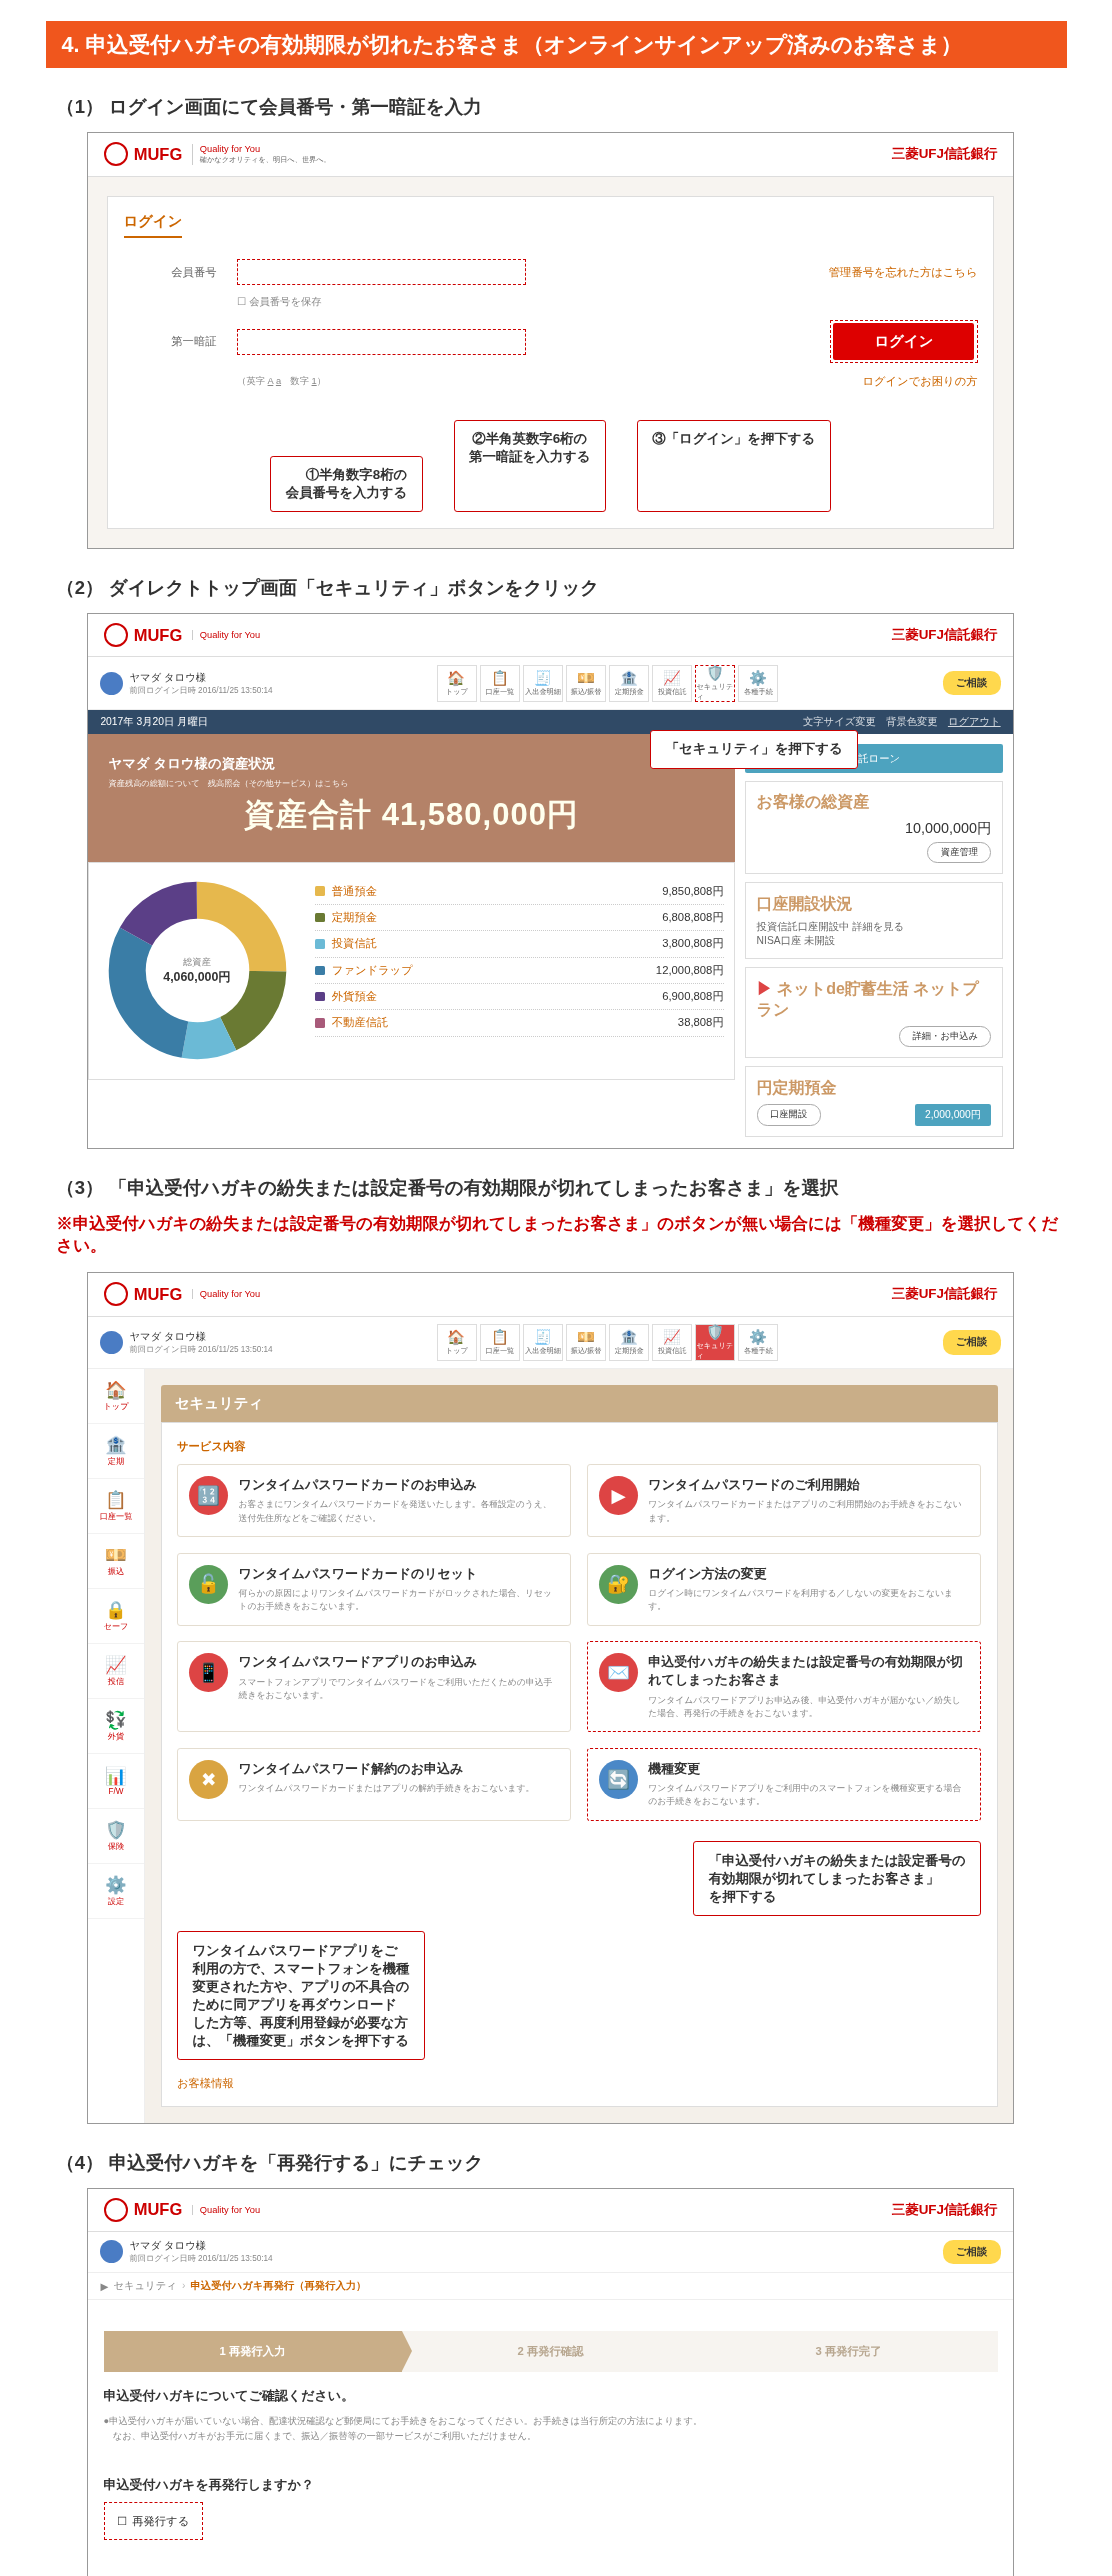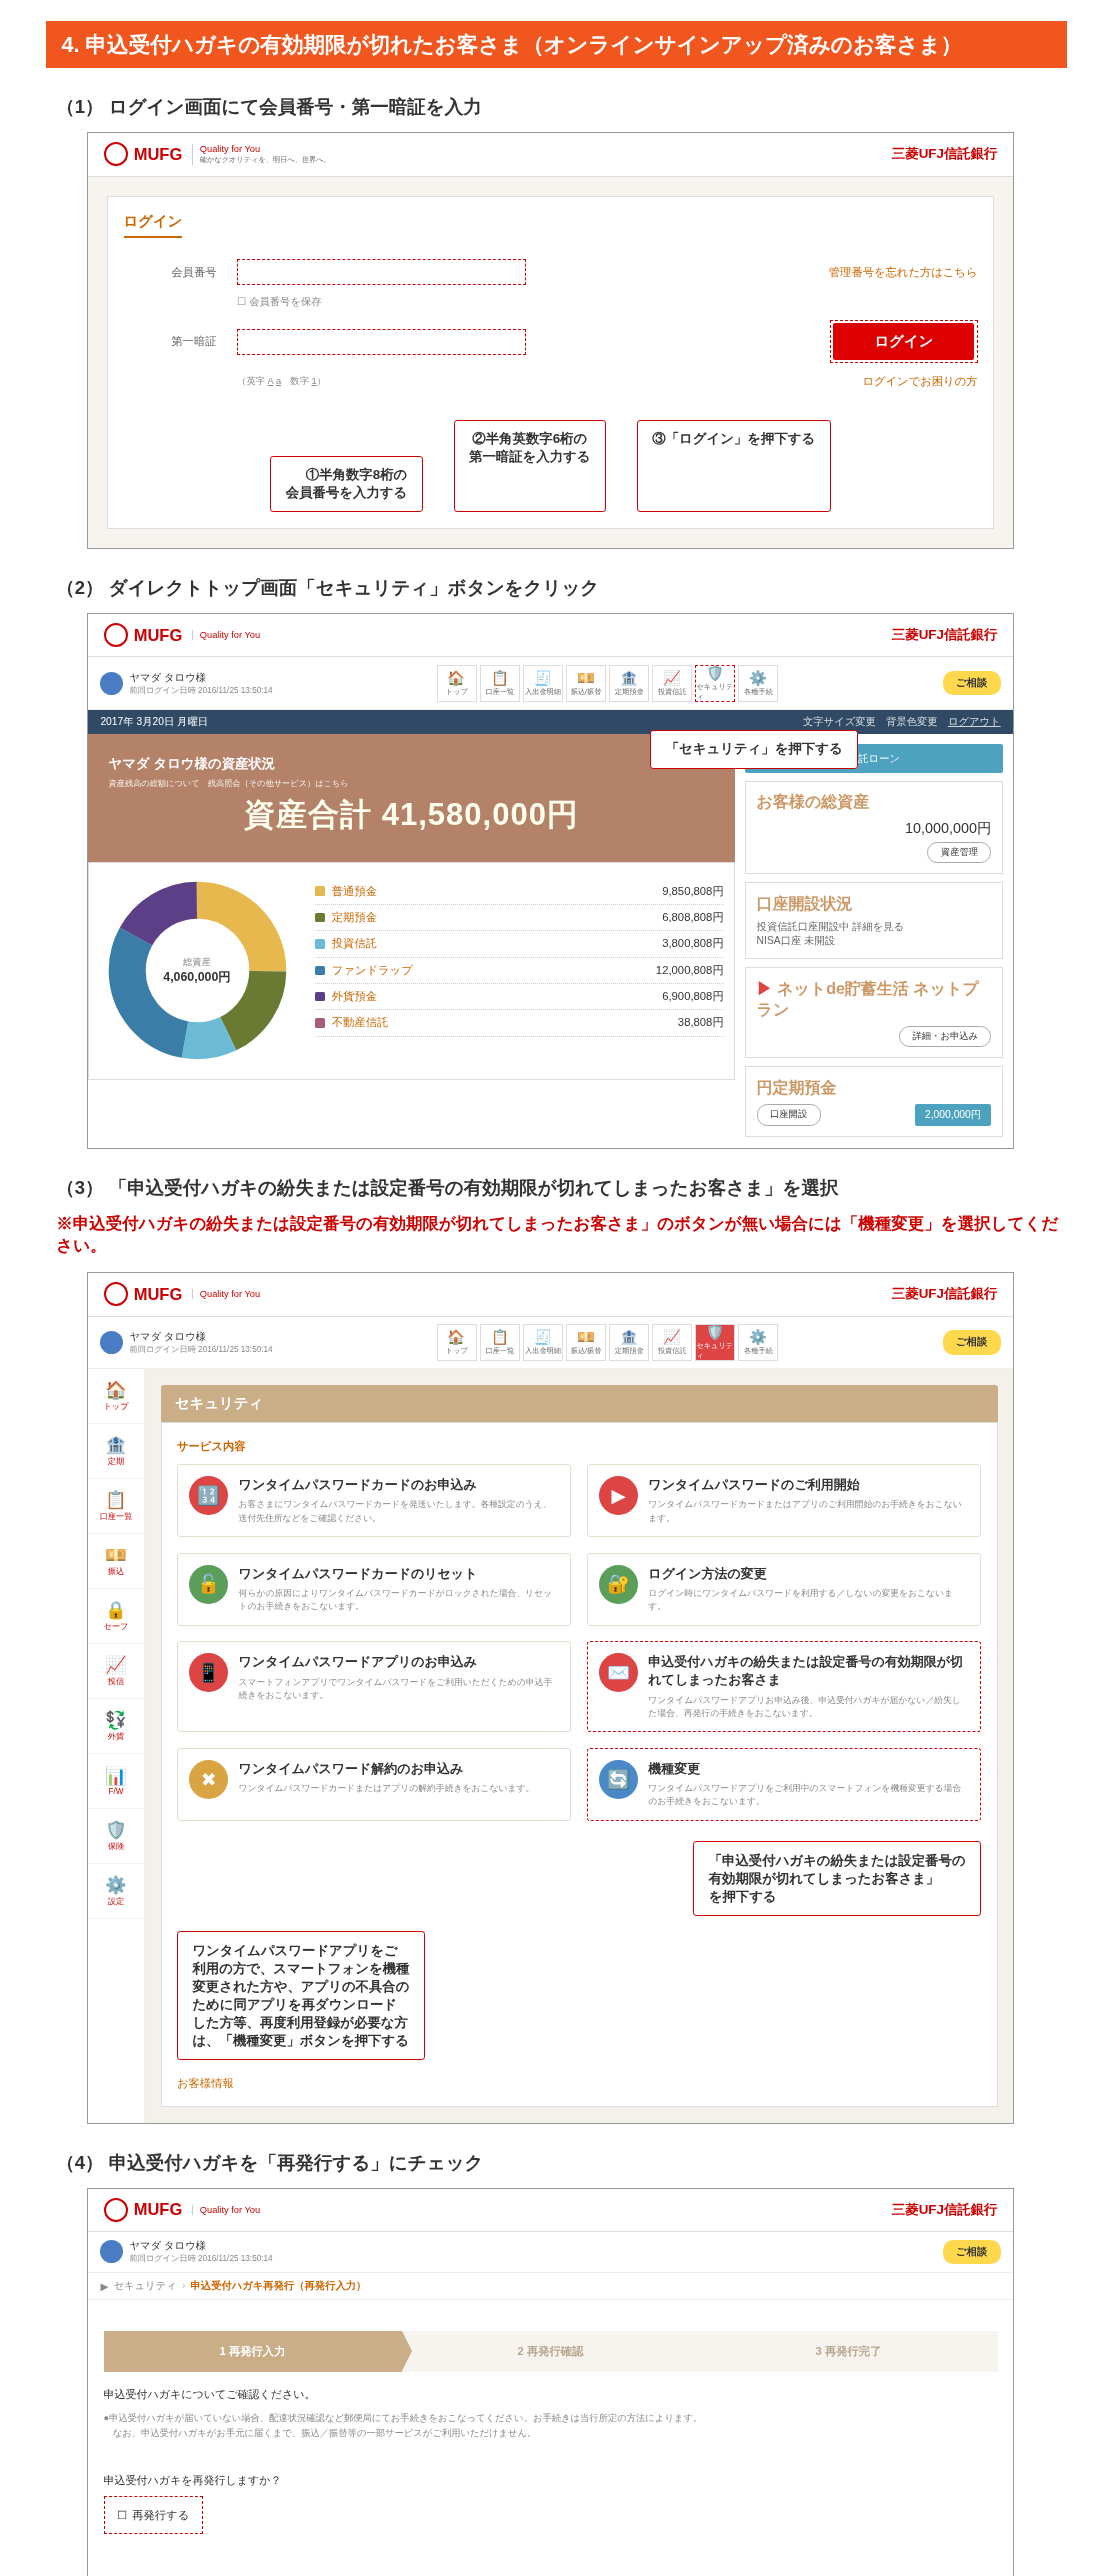--- a/index.html
+++ b/index.html
@@ -65,21 +65,21 @@
   .bc { display: flex; gap: 5.2px; align-items: center; color: #888; font-size: 10.3px; padding: 6.2px 12.4px; background: #fff; border-bottom: 0.5px solid #eee; }
   .bc .sep { color: #bbb; }
   .bc .cur { color: #c60; font-weight: bold; }
   .stepper { display: flex; margin: 15.5px 0; }
   .step { flex: 1; height: 41px; display: flex; align-items: center; justify-content: center; background: #f7f4f0; color: #b8a790; position: relative; font-weight: bold; font-size: 11.3px; }
   .step.active { background: #c9ae88; color: #fff; }
   .step::after { content: ''; position: absolute; right: -10.3px; top: 0; width: 0; height: 0; border-top: 20.6px solid transparent; border-bottom: 20.6px solid transparent; border-left: 10.3px solid #f7f4f0; z-index: 2; }
   .step.active::after { border-left-color: #c9ae88; }
   .step:last-child::after { display: none; }
   .form-block { margin: 15.5px 0; }
-  .form-block h6 { font-weight: normal; font-size: 11px; margin-bottom: 8.2px; }
+  .form-block h6 { font-weight: bold; font-size: 13px; margin-bottom: 8.2px; }
   .form-block .note { color: #888; font-size: 9.3px; line-height: 1.7; }
   .checkbox-row { display: flex; align-items: center; gap: 5.2px; padding: 6.2px; }
   .btn-row { display: flex; justify-content: center; gap: 15.5px; margin-top: 20.6px; }
   .btn { padding: 11.3px 31px; font-size: 12.4px; font-weight: bold; border: none; color: #fff; border-radius: 2.1px; }
   .btn-back { background: #4da3bf; }
   .btn-next { background: #d08a5b; }
   .red-outline { border: 1.5px dashed #c00; padding: 4.1px 6.2px; display: inline-block; }
   .sample-card { border: 0.5px solid #aaa; width: 185px; padding: 5.2px; background: #fff; font-size: 7.2px; }
 </style>
 </head>

